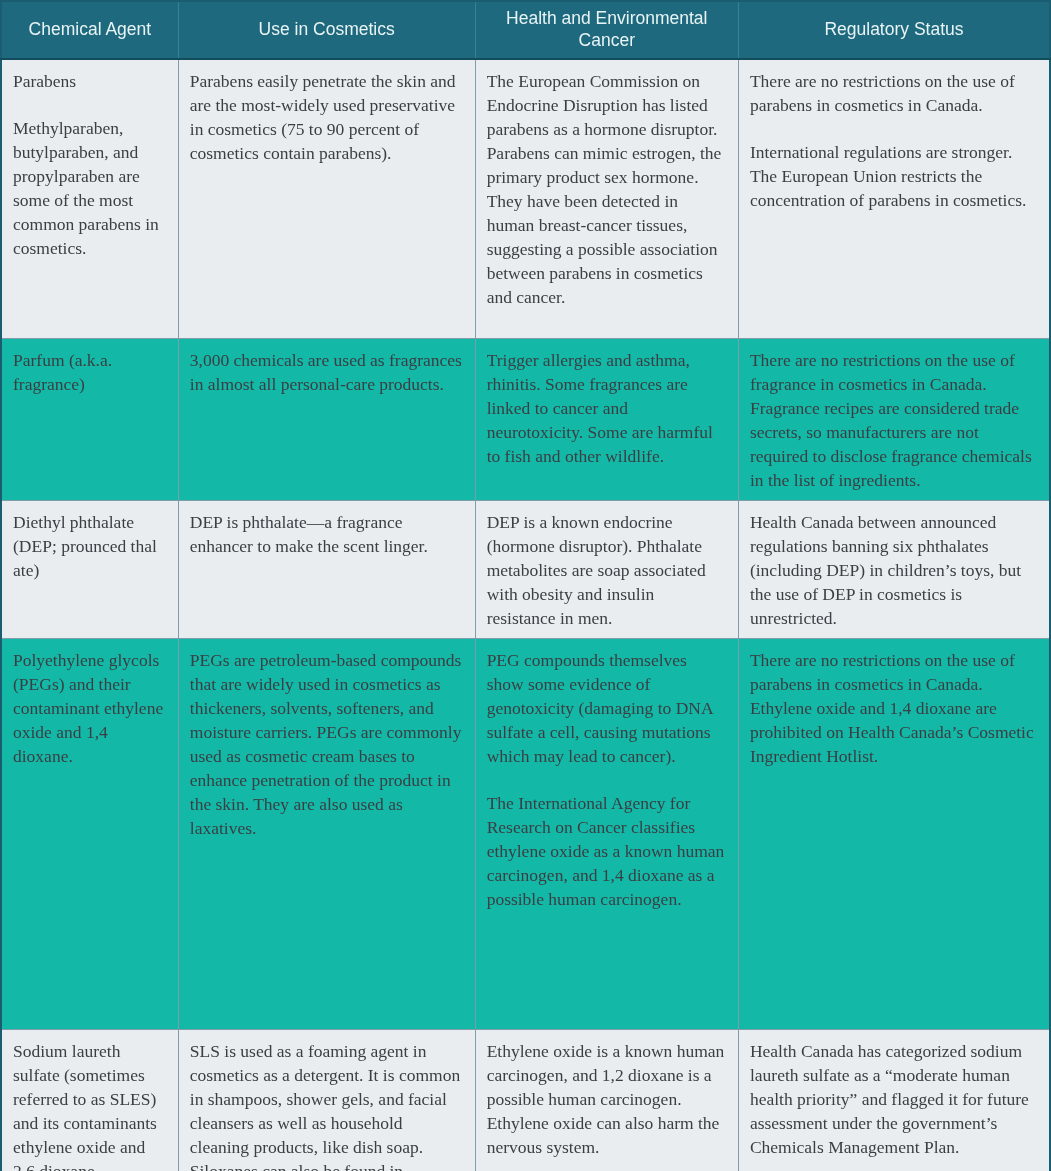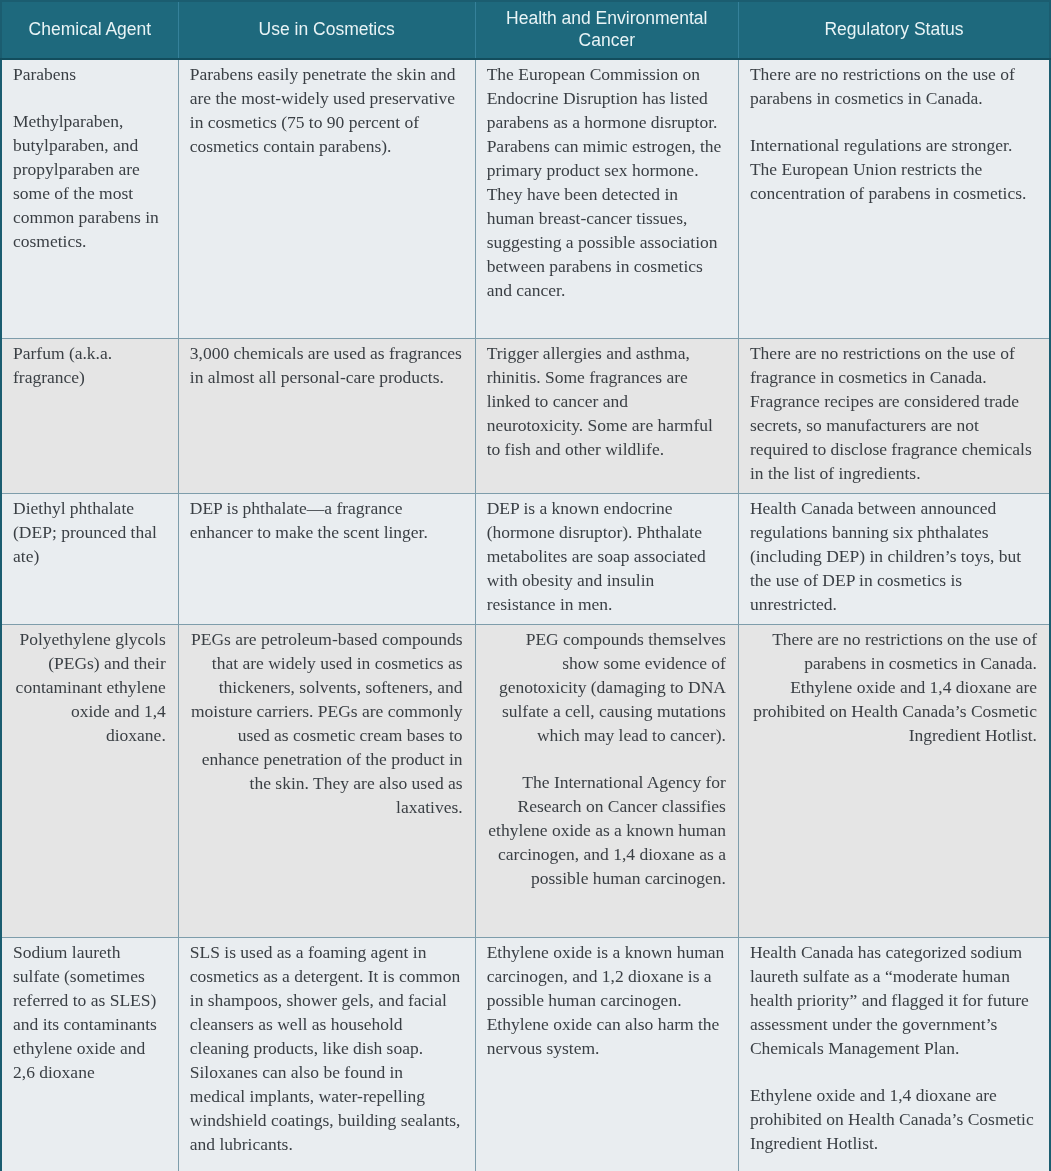--- a/index.html
+++ b/index.html
@@ -33,36 +33,36 @@
     vertical-align: middle;
     height: 58px;
     padding: 4px 10px;
     border: 1px solid #35819a;
     border-bottom: 2px solid #124d5d;
     line-height: 1.25;
   }
 
   tbody td {
     vertical-align: top;
-    padding: 2px 12px 8px 11px;
+    padding: 9px 12px 8px 11px;
     border: 1px solid #7e9dab;
     font-family: "Liberation Serif", "DejaVu Serif", serif;
     font-size: 17.5px;
     line-height: 24px;
     color: #3a3f44;
   }
 
   tbody tr.shade-light td { background: #e9edf0; }
-  tbody tr.shade-dark  td { background: #e5e5e5; }
+  tbody tr.shade-dark  td { background: #14b8a6; }
 
   
   tbody tr:nth-child(1) td { height: 279px; }
   tbody tr:nth-child(2) td { height: 153px; }
   tbody tr:nth-child(3) td { height: 130px; }
-  tbody tr:nth-child(4) td { height: 313px; text-align: right; }
+  tbody tr:nth-child(4) td { height: 391px; }
   tbody tr:nth-child(5) td { height: 238px; }
 
   tbody td p { margin: 0 0 23px 0; }
   tbody td p:last-child { margin-bottom: 0; }
 </style>
 </head>
 <body>
 
 <table class="chem-table">
   <colgroup>

